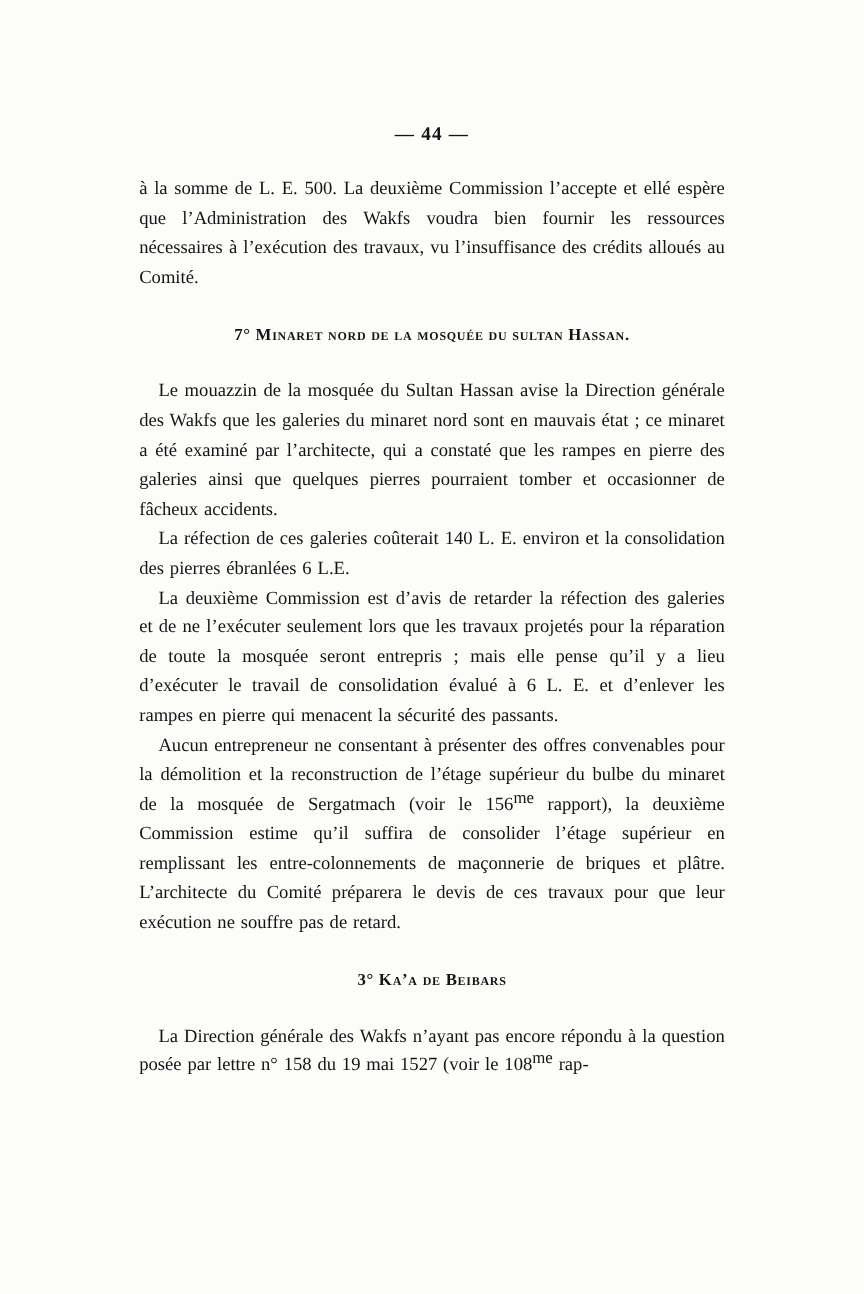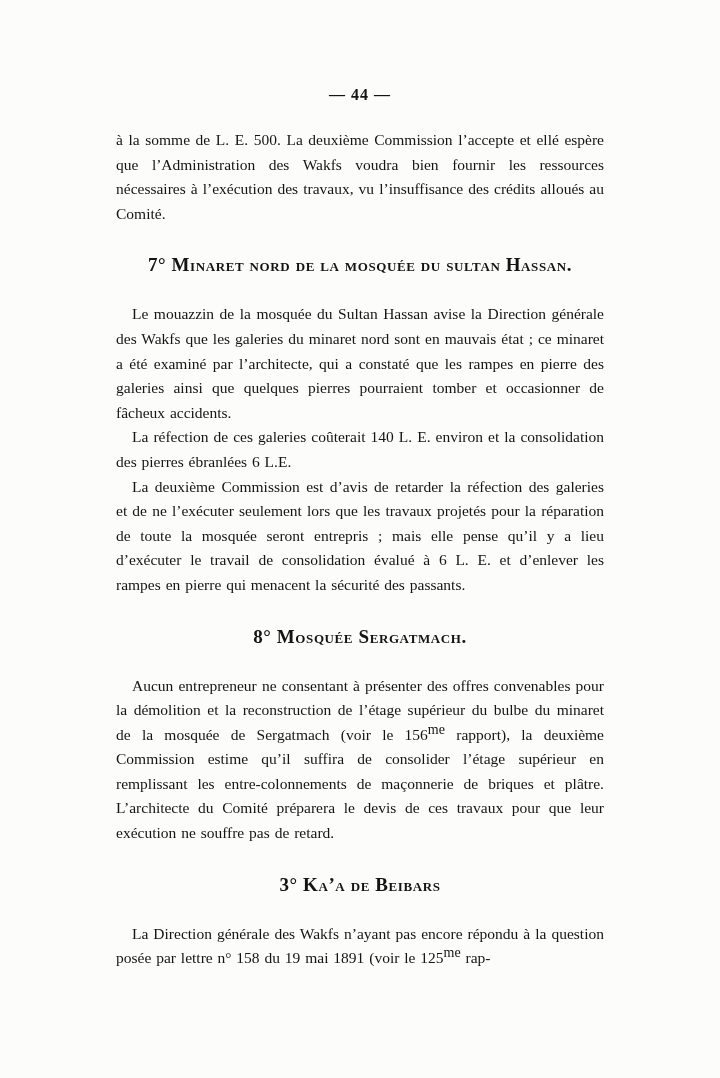--- a/index.html
+++ b/index.html
@@ -12,21 +12,21 @@
     width: 720px;
     height: 1078px;
     margin: 0 auto;
     background: #fcfcfa;
     color: #141414;
     font-family: "Liberation Serif", "DejaVu Serif", serif;
     overflow: hidden;
   }
   .content {
     width: 488px;
-    margin: 0 auto;
+    margin: 18px auto;
     padding-top: 86px;
   }
   .page-number {
     text-align: center;
     font-size: 16px;
     font-weight: bold;
     letter-spacing: 1px;
     margin-bottom: 24px;
   }
   .paragraph {
@@ -35,21 +35,21 @@
     line-height: 24.6px;
     text-align: justify;
     word-spacing: 1px;
   }
   .paragraph.indent {
     text-indent: 16px;
   }
   .section-heading {
     margin: 28px 0 26px 0;
     text-align: center;
-    font-size: 19px;
+    font-size: 14px;
     font-weight: bold;
     font-variant: small-caps;
     letter-spacing: 0.6px;
   }
   .sup {
     vertical-align: super;
     font-size: 14px;
     line-height: 0;
   }
 </style>
@@ -58,19 +58,18 @@
 
 <div class="page">
   <div class="content">
     <div class="page-number">— 44 —</div>
     <div>
         <p class="paragraph"><span>à la somme de L. E. 500. La deuxième Commission l’accepte et ellé espère que l’Administration des Wakfs voudra bien fournir les ressources nécessaires à l’exécution des travaux, vu l’insuffisance des crédits alloués au Comité.</span></p>
         <h2 class="section-heading"><span>7° Minaret nord de la mosquée du sultan Hassan.</span></h2>
         <p class="paragraph indent"><span>Le mouazzin de la mosquée du Sultan Hassan avise la Direction générale des Wakfs que les galeries du minaret nord sont en mauvais état ; ce minaret a été examiné par l’architecte, qui a constaté que les rampes en pierre des galeries ainsi que quelques pierres pourraient tomber et occasionner de fâcheux accidents.</span></p>
         <p class="paragraph indent"><span>La réfection de ces galeries coûterait 140 L. E. environ et la consolidation des pierres ébranlées 6 L.E.</span></p>
         <p class="paragraph indent"><span>La deuxième Commission est d’avis de retarder la réfection des galeries et de ne l’exécuter seulement lors que les travaux projetés pour la réparation de toute la mosquée seront entrepris ; mais elle pense qu’il y a lieu d’exécuter le travail de consolidation évalué à 6 L. E. et d’enlever les rampes en pierre qui menacent la sécurité des passants.</span></p>
-        <h2 class="section-heading"><span>8° Mosquée Sergatmach.</span></h2>
         <p class="paragraph indent"><span>Aucun entrepreneur ne consentant à présenter des offres convenables pour la démolition et la reconstruction de l’étage supérieur du bulbe du minaret de la mosquée de Sergatmach (voir le 156</span><span class="sup">me</span><span> rapport), la deuxième Commission estime qu’il suffira de consolider l’étage supérieur en remplissant les entre-colonnements de maçonnerie de briques et plâtre. L’architecte du Comité préparera le devis de ces travaux pour que leur exécution ne souffre pas de retard.</span></p>
         <h2 class="section-heading"><span>3° Ka’a de Beibars</span></h2>
-        <p class="paragraph indent"><span>La Direction générale des Wakfs n’ayant pas encore répondu à la question posée par lettre n° 158 du 19 mai 1891 (voir le 125</span><span class="sup">me</span><span> rap-</span></p>
+        <p class="paragraph indent"><span>La Direction générale des Wakfs n’ayant pas encore répondu à la question posée par lettre n° 158 du 19 mai 1527 (voir le 108</span><span class="sup">me</span><span> rap-</span></p>
       </div>
   </div>
 </div>
 
 </body></html>

